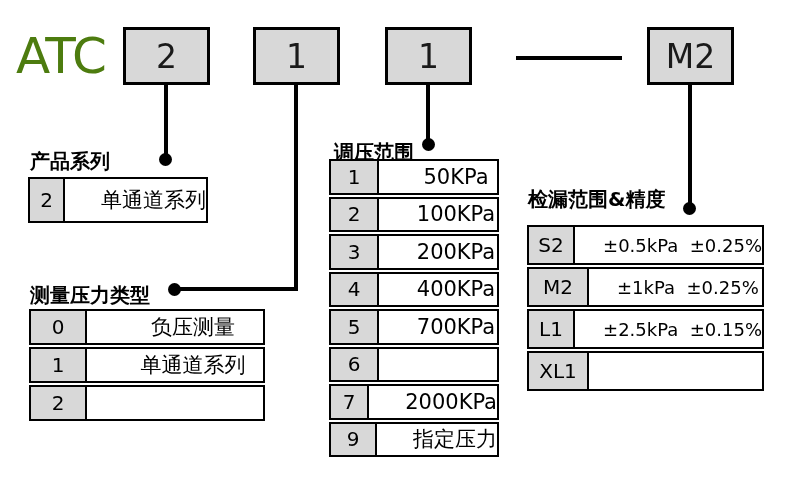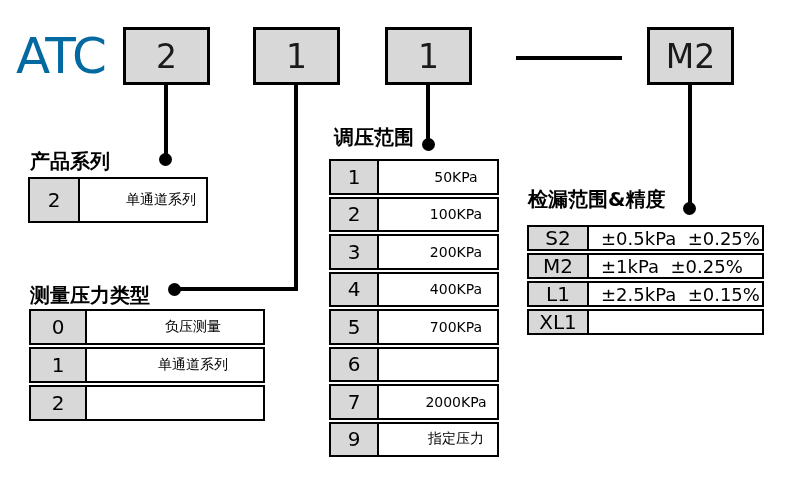--- a/index.html
+++ b/index.html
@@ -4,21 +4,21 @@
 <style>
   html,body { margin:0; padding:0; background:#fff; }
   .canvas {
     position:relative; width:789px; height:485px; background:#ffffff;
     font-family:"DejaVu Sans","Liberation Sans",sans-serif; color:#000;
     overflow:hidden;
   }
   .prefix {
     position:absolute; left:16px; top:28px; height:56px;
     display:flex; align-items:center;
-    font-size:50px; letter-spacing:-1px; color:#0369a1;
+    font-size:50px; letter-spacing:-1px; color:#4d7c0f;
   }
   .codebox {
     position:absolute; top:27px; width:87px; height:58px;
     background:#d8d8d8; border:3px solid #000; box-sizing:border-box;
     display:flex; align-items:center; justify-content:center;
     font-size:33px; color:#1a1a1a;
   }
   .vline,.hline { position:absolute; background:#000; }
   .dot { position:absolute; width:13px; height:13px; border-radius:50%; background:#000; }
   .heading { position:absolute; font-weight:bold; font-size:20px; white-space:nowrap; }
@@ -27,38 +27,38 @@
     display:flex; border:2px solid #000; box-sizing:border-box;
     margin-bottom:2px; background:#fff;
   }
   .tcode {
     background:#d8d8d8; border-right:2px solid #000; box-sizing:border-box;
     display:flex; align-items:center; justify-content:center;
     font-size:20px;
   }
   .tdesc {
     flex:1; display:flex; align-items:center; justify-content:center;
-    font-size:14px; white-space:pre;padding-left:36px;
+    font-size:21px; white-space:pre;padding-left:36px;
   }
-  .tdesc.left { justify-content:flex-start; padding-left:12px; font-size:18px; }
+  .tdesc.left { justify-content:flex-start; padding-left:28px; font-size:18px; }
 
   .tbl-series   { left:28px;  top:177px; width:180px; }
   .tbl-series .trow { height:46px; }
   .tbl-series .tcode { width:50px; }
 
   .tbl-ptype    { left:29px;  top:309px; width:236px; }
   .tbl-ptype .trow { height:36px; }
   .tbl-ptype .tcode { width:56px; }
 
   .tbl-range    { left:329px; top:159px; width:170px; }
   .tbl-range .trow { height:35.5px; }
   .tbl-range .tcode { width:48px; }
 
   .tbl-leak     { left:527px; top:225px; width:237px; }
-  .tbl-leak .trow { height:26px; }
+  .tbl-leak .trow { height:40px; }
   .tbl-leak .tcode { width:60px; }
 </style>
 </head>
 <body>
 
 <div class="canvas">
 
   <div class="prefix">ATC</div>
   <div class="codebox" style="left:123px;">2</div>
   <div class="codebox" style="left:253px;">1</div>
@@ -74,21 +74,21 @@
   <div class="dot" style="left:168px;top:283px;"></div>
 
   <div class="vline" style="left:426px;top:85px;width:4px;height:60px;"></div>
   <div class="dot" style="left:422px;top:138px;"></div>
 
   <div class="vline" style="left:688px;top:85px;width:4px;height:124px;"></div>
   <div class="dot" style="left:683px;top:202px;"></div>
 
   <div class="heading" style="left:30px;top:148px;">产品系列</div>
   <div class="heading" style="left:30px;top:282px;">测量压力类型</div>
-  <div class="heading" style="left:334px;top:124px;">调压范围</div>
+  <div class="heading" style="left:334px;top:139px;">调压范围</div>
   <div class="heading" style="left:528px;top:186px;">检漏范围&amp;精度</div>
 
   <div class="tbl tbl-series">
     <div class="trow">
       <div class="tcode">2</div>
       <div class="tdesc">单通道系列</div>
     </div>
   </div>
 
   <div class="tbl tbl-ptype">

